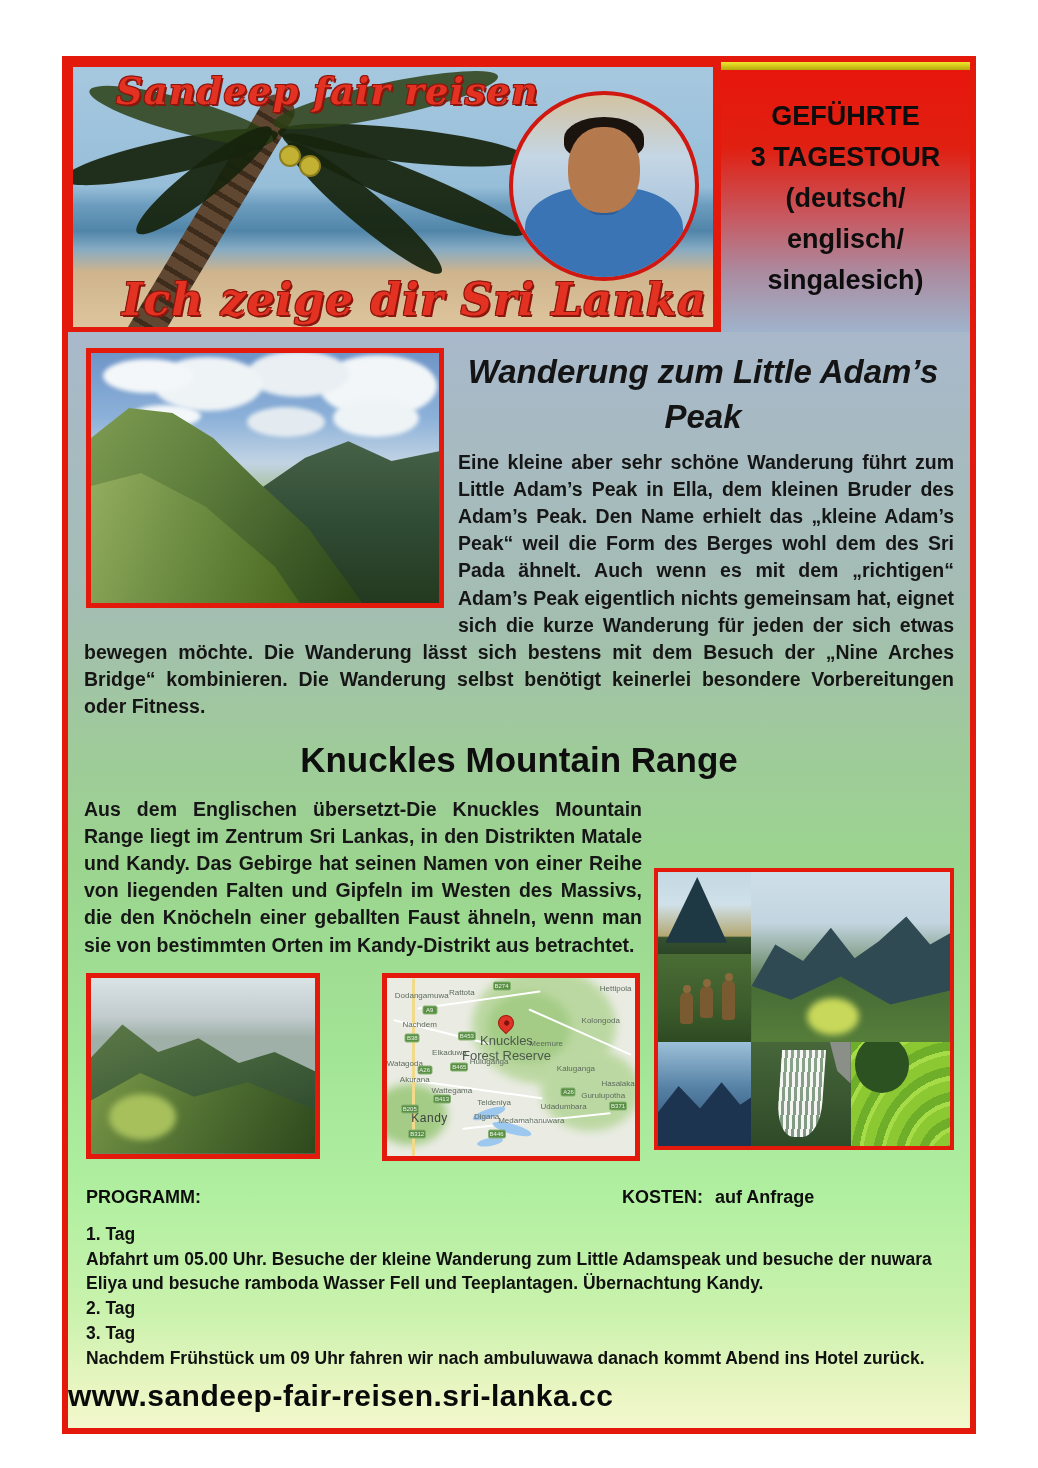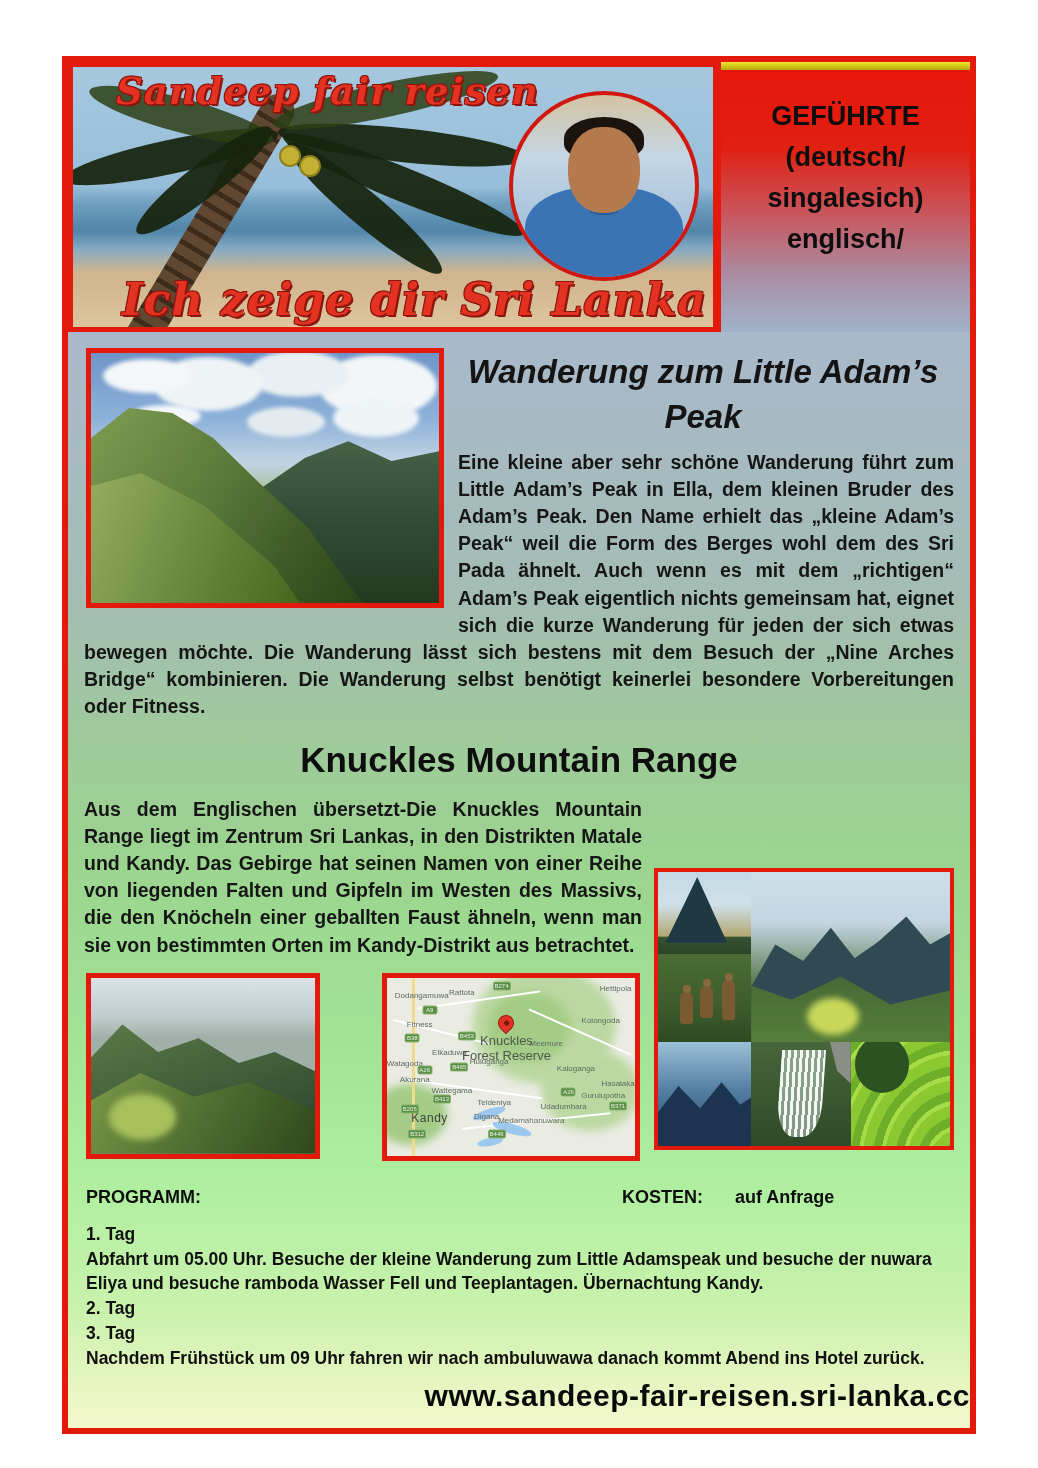--- a/index.html
+++ b/index.html
@@ -125,26 +125,26 @@
   .m-badge { position:absolute; min-width:15px; height:9px; padding:0 1px; background:#5a8f46; border:1px solid #87b470;
     border-radius:2px; font-size:6px; line-height:7px; color:#eef5e8; text-align:center; transform:translate(-50%,-50%); }
   .m-pin { position:absolute; width:16px; height:16px; background:#e03226; border-radius:50% 50% 50% 0;
     transform:translate(-50%,-100%) rotate(-45deg); border:1px solid #a01910; }
   .m-pin::after { content:""; position:absolute; left:5px; top:5px; width:5px; height:5px; border-radius:50%; background:#7c120c; }
   .m-pin-label { position:absolute; font-size:13px; color:#4c584c; text-align:center; transform:translate(-50%,0); line-height:1.2; }
 
   
   .program { clear:both; padding:6px 18px 0 18px;margin-top:20px; }
   .program-head { display:flex; align-items:baseline; font-weight:bold; font-size:18px; color:#0d0d0d; }
-  .kosten { margin-left:auto; width:330px; display:flex; gap:32px; }
+  .kosten { margin-left:auto; width:330px; display:flex; gap:12px; }
   .program-lines { margin-top:14px; font-weight:bold; font-size:17.5px; line-height:1.38; color:#111; }
   .program-lines div { margin-bottom:1px; }
 
   
-  .footer-url { text-align:right; font-weight:bold; font-size:30px; color:#0a0a0a; padding-top:8px; letter-spacing:.5px; }
+  .footer-url { text-align:left; font-weight:bold; font-size:30px; color:#0a0a0a; padding-top:8px; letter-spacing:.5px; }
 </style>
 </head>
 <body>
 
 <div class="page">
   <div class="frame">
 
     <div class="banner">
       <div class="banner-photo">
         <div class="trunk"></div>
@@ -163,23 +163,24 @@
           <div class="hair"></div>
           <div class="head"></div>
         </div>
         <div class="script script-top">Sandeep fair reisen</div>
         <div class="script script-bottom">Ich zeige dir Sri Lanka</div>
       </div>
       <div class="banner-panel">
         <div class="panel-stripe"></div>
         <div class="panel-text">
           <div>GEFÜHRTE</div>
+          <div>3 TAGESTOUR</div>
           <div>(deutsch/</div>
+          <div>englisch/</div>
           <div>singalesich)</div>
-          <div>englisch/</div>
         </div>
       </div>
     </div>
 
     <div class="section1">
       <div class="photo-adams">
         <div class="cloud" style="left:12px; top:6px; width:90px; height:34px; box-shadow:60px 8px 0 10px #eef3f6, 150px -2px 0 6px #e9eff3, 230px 10px 0 14px #f2f6f8;"></div>
         <div class="cloud" style="left:40px; top:52px; width:70px; height:22px; box-shadow:120px 6px 0 4px #e4ebf0, 210px 2px 0 8px #eef3f6;"></div>
         <div class="ridge-far"></div>
         <div class="hill-main"></div>
@@ -237,21 +238,21 @@
           <div class="m-road" style="left:8%; top:62%; width:55%; transform:rotate(8deg);"></div>
           <div class="m-road" style="left:30%; top:80%; width:60%; transform:rotate(-6deg);"></div>
           <div class="m-road" style="left:55%; top:30%; width:45%; transform:rotate(24deg);"></div>
           <div class="m-road" style="left:12%; top:12%; width:50%; transform:rotate(-8deg);"></div>
           <div class="m-water" style="left:34%; top:74%; width:34px; height:9px; transform:rotate(-18deg);"></div>
           <div class="m-water" style="left:42%; top:82%; width:40px; height:10px; transform:rotate(16deg);"></div>
           <div class="m-water" style="left:36%; top:90%; width:26px; height:8px; transform:rotate(-10deg);"></div>
 
           <span class="m-label" style="left:12%; top:10%;padding-left:9px;">Dodangamuwa</span>
           <span class="m-label" style="left:30%; top:8%;">Rattota</span>
-          <span class="m-label" style="left:13%; top:26%;">Fitness</span>
+          <span class="m-label" style="left:13%; top:26%;">Nachdem</span>
           <span class="m-label" style="left:25%; top:42%;">Elkaduwa</span>
           <span class="m-label" style="left:7%;  top:48%;">Watagoda</span>
           <span class="m-label" style="left:11%; top:57%;">Akurana</span>
           <span class="m-label" style="left:26%; top:63%;">Wattegama</span>
           <span class="m-label" style="left:41%; top:47%;">Huluganga</span>
           <span class="m-label" style="left:64%; top:37%;">Meemure</span>
           <span class="m-label" style="left:86%; top:24%;">Kolongoda</span>
           <span class="m-label" style="left:92%; top:6%;">Hettipola</span>
           <span class="m-label" style="left:76%; top:51%;">Kaluganga</span>
           <span class="m-label" style="left:93%; top:59%;">Hasalaka</span>

